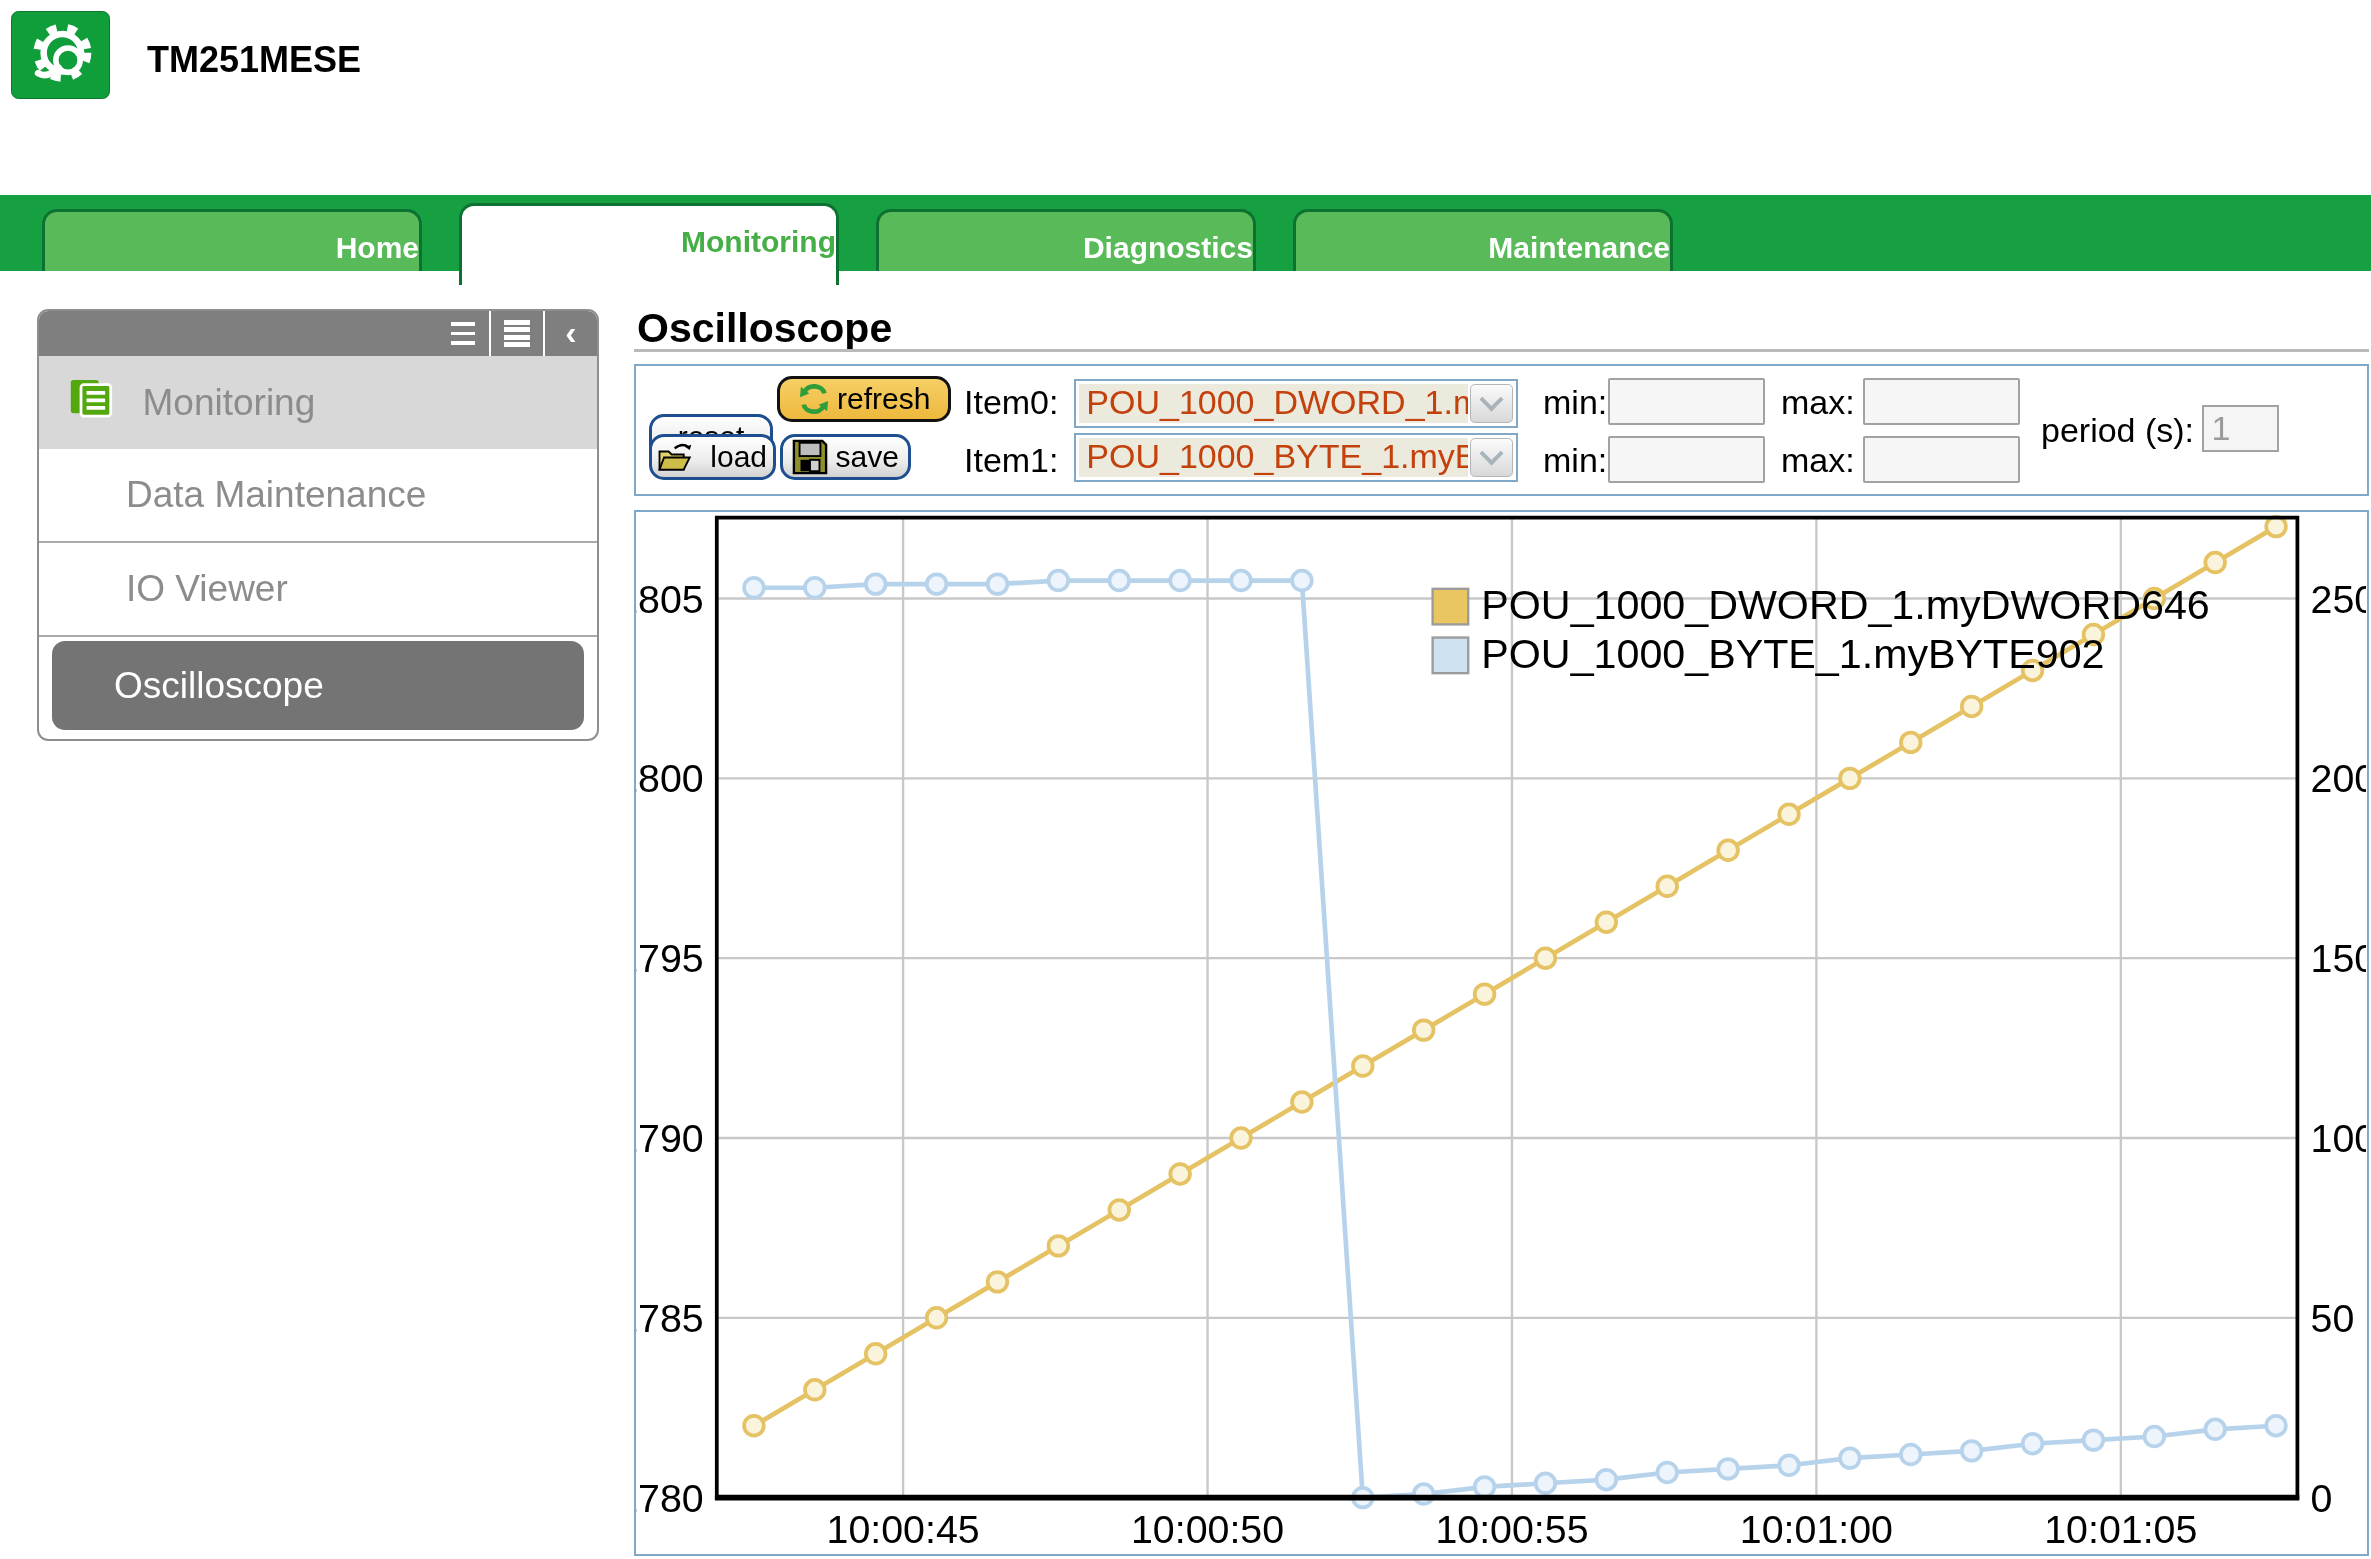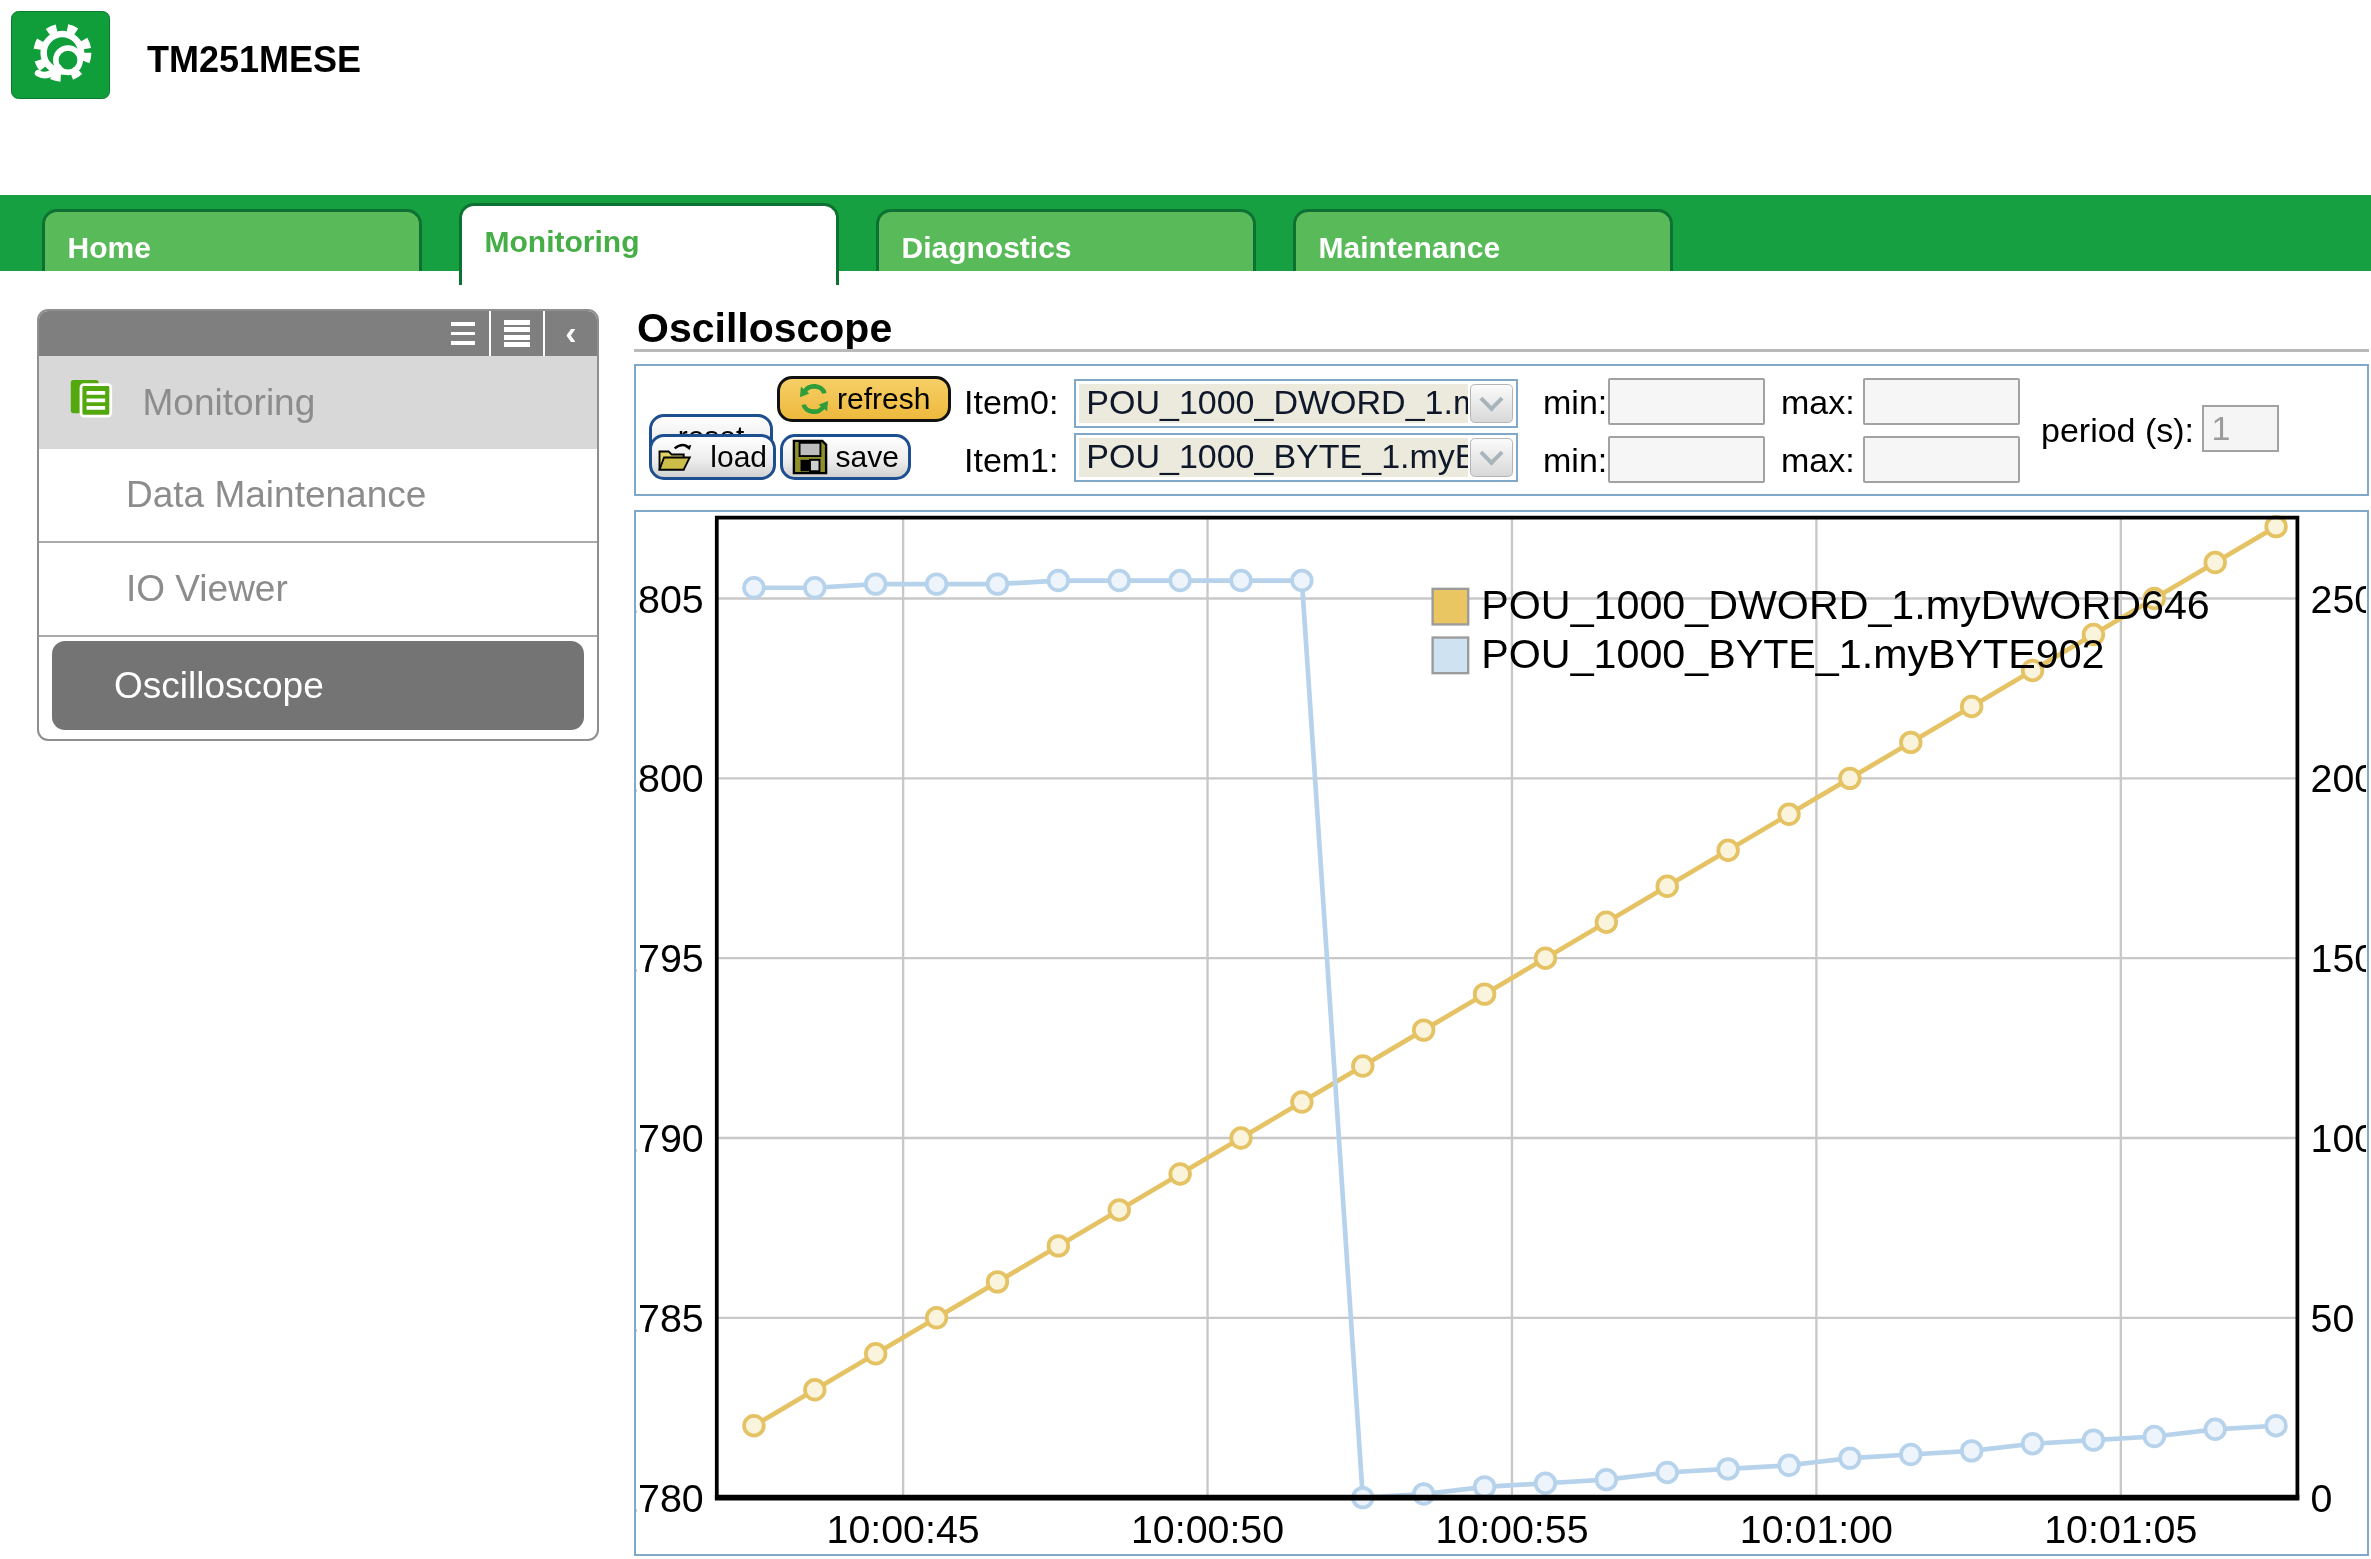--- a/index.html
+++ b/index.html
@@ -8,21 +8,21 @@
 
   
   .logo{position:absolute;left:11.2px;top:11.2px;width:97px;height:86px;background:#0f9e3a;
         border:1.9px solid #0a7a2c;border-radius:7.5px;display:flex;align-items:center;justify-content:center;}
   .app-title{position:absolute;left:147px;top:39px;font-size:36px;font-weight:bold;color:#000;}
 
   
   .tabbar{position:absolute;left:0;top:195px;width:2371px;height:76px;background:#17a041;}
   .tab{position:absolute;top:14px;height:62px;width:380px;background:#58ba58;
        border:3.7px solid #0d7231;border-bottom:none;border-radius:15px 15px 0 0;
-       box-sizing:border-box;display:flex;align-items:flex-end;}
+       box-sizing:border-box;display:flex;align-items:flex-end;justify-content:flex-end;}
   .tab .tab-label{color:#ffffff;font-size:30px;font-weight:bold;padding:0 0 5.6px 22.5px;white-space:nowrap;}
   .tab.active{top:7.5px;height:82px;background:#ffffff;z-index:5;}
   .tab.active .tab-label{color:#46ae46;padding-bottom:26px;}
 
   
   .sidebar{position:absolute;left:37px;top:309px;width:562px;height:432px;background:#ffffff;
            border:2.8px solid #8f8f8f;border-radius:11.2px;box-sizing:border-box;overflow:hidden;}
   .sb-header{height:45px;background:#7f7f7f;display:flex;justify-content:flex-end;align-items:stretch;}
   .sb-tool{width:52px;display:flex;align-items:center;justify-content:center;border-left:2.8px solid #ffffff;}
   .menu-lines{display:flex;flex-direction:column;gap:5.6px;}
@@ -45,21 +45,21 @@
   .control-box{position:absolute;left:634px;top:364px;width:1735px;height:132px;
                border:2.8px solid #7fa8c9;box-sizing:border-box;background:#ffffff;}
   .btn{position:absolute;box-sizing:border-box;border:3.7px solid #1d4e8f;border-radius:15px;
        background:linear-gradient(#ffffff,#ececec 60%,#d2d2d2);display:flex;align-items:center;
        justify-content:center;font-size:30px;color:#000;gap:7.5px;cursor:pointer;}
   .btn.refresh{background:linear-gradient(#f6cf66,#eeb93d);border-color:#111111;}
   .ctl-label{position:absolute;font-size:34px;color:#000;white-space:nowrap;}
 
   .combo{position:absolute;box-sizing:border-box;border:2.8px solid #7fa8c9;background:#ffffff;
          padding:2.8px;display:flex;width:444px;height:49px;}
-  .combo-text{flex:1;background:#eceadd;color:#0f172a;font-size:34px;line-height:37px;
+  .combo-text{flex:1;background:#eceadd;color:#c2410c;font-size:34px;line-height:37px;
               padding-left:7.5px;white-space:nowrap;overflow:hidden;}
   .combo-btn{width:41px;margin-left:1.9px;background:linear-gradient(#fbfbfb,#d8d8d8);
              border:1.9px solid #b5b5b5;border-radius:4.7px;display:flex;align-items:center;justify-content:center;}
   .combo-chev{width:13px;height:13px;border-right:4.7px solid #a9b4ba;border-bottom:4.7px solid #a9b4ba;
               transform:rotate(45deg);margin-top:-7.5px;}
 
   .minmax{position:absolute;width:157px;height:47px;box-sizing:border-box;border:2.8px solid #a2a2a2;
           background:#f6f6f6;border-radius:1.9px;font-size:32px;padding:0 5.6px;color:#555;}
   .period-input{position:absolute;width:77px;height:47px;box-sizing:border-box;border:2.8px solid #a2a2a2;
           background:#f5f5f5;font-size:34px;color:#9b9b9b;padding:0 0 0 7.5px;}

